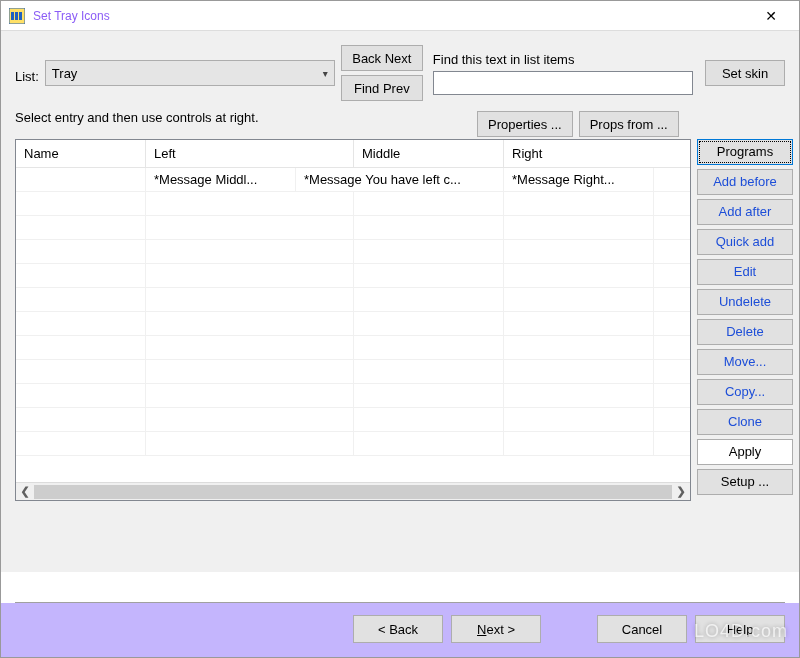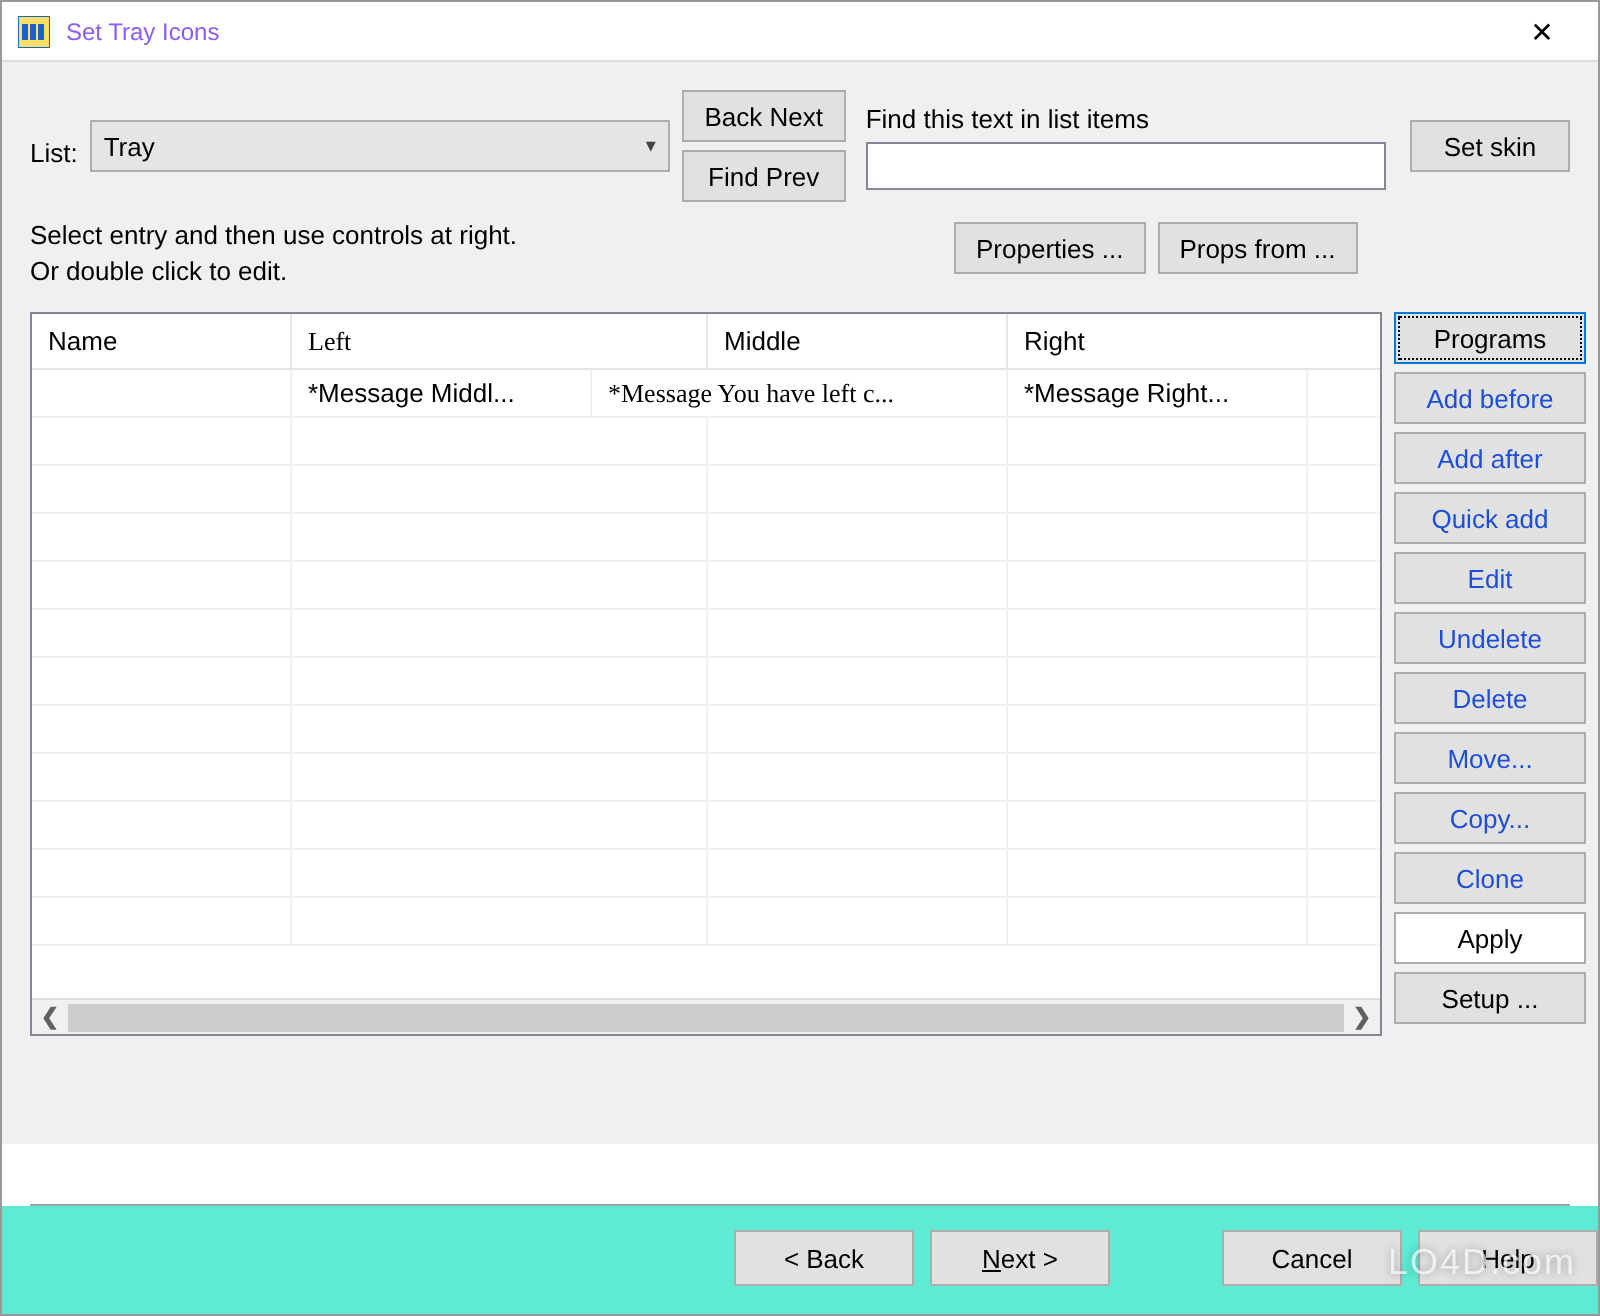--- a/index.html
+++ b/index.html
@@ -146,21 +146,21 @@
   }
   .gh {
     border-right: 1px solid #e5e5e5;
     padding: 6px 8px;
     font-size: 13px;
     text-align: left;
     white-space: nowrap;
     overflow: hidden;
   }
   .c0 { width: 130px; }
-  .c1 { width: 208px; font-family: Liberation Serif, serif; }
+  .c1 { width: 208px; }
   .c2 { width: 150px; }
   .c3 { width: 150px; border-right: none; }
   .grid-body { flex: 1; overflow: hidden; }
   .grid-row { display: flex; height: 24px; border-bottom: 1px solid #f0f0f0; }
   .gc {
     border-right: 1px solid #f0f0f0;
     padding: 4px 8px;
     font-size: 13px;
     white-space: nowrap;
     overflow: hidden;
@@ -202,22 +202,22 @@
     gap: 4px;
     text-align: right;
   }
   .side-btns .btn { width: 96px; }
   .footer-sep {
     height: 1px;
     background: #a0a0a0;
     margin: 30px 14px 0 14px;
   }
   .footer {
-    padding: 12px 0 14px 14px;
-    background: #5eead4;
+    padding: 12px 14px 14px 14px;
+    background: #c4b5fd;
     display: flex;
     justify-content: flex-end;
     gap: 8px;
     text-align: center;
   }
   .footer .btn { width: 90px; height: 28px; }
   .footer .spacer { width: 40px; }
   .watermark {
     position: absolute;
     right: 12px;
@@ -262,21 +262,20 @@
       </div>
       <div class="find-block">
         <span class="find-label">Find this text in list items</span>
         <input class="find-input" value="" style="">
       </div>
       <span class="btn" style="margin-left:6px; width:80px;">Set skin</span>
     </div>
 
     <div class="instructions">
       <div>Select entry and then use controls at right.</div>
-      <div>Or double click to edit.</div>
     </div>
 
     <div class="props-row">
       <span class="btn">Properties ...</span>
       <span class="btn">Props from ...</span>
     </div>
 
     <div class="main-area">
       <div class="grid-wrap">
         <div class="grid-head">

